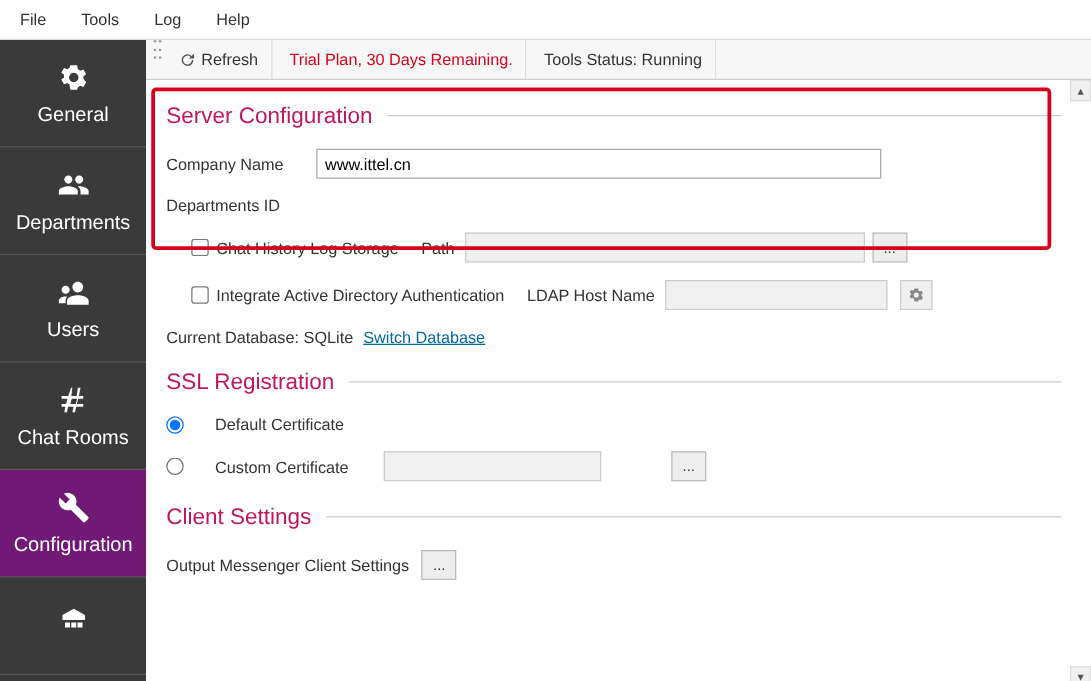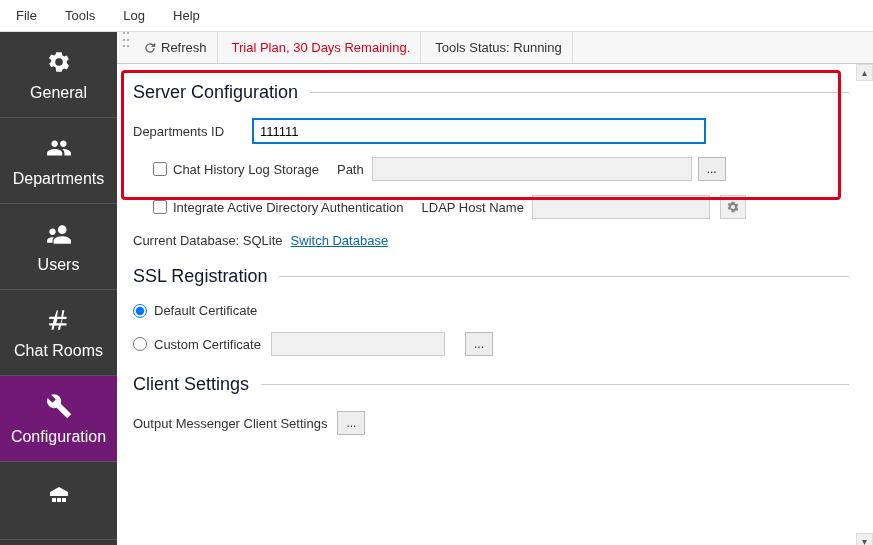--- a/index.html
+++ b/index.html
@@ -98,21 +98,21 @@
 .section { margin-bottom: 18px; }
 .section-head {
   display: flex;
   align-items: center;
   gap: 12px;
   margin-bottom: 16px;
 }
 .section-head h2 {
   font-size: 18px;
   font-weight: 400;
-  color: #0f172a;
+  color: #be185d;
 }
 .section-head .hr {
   flex: 1;
   height: 1px;
   background: #ccc;
 }
 .form-row {
   display: flex;
   align-items: center;
   margin-bottom: 14px;
@@ -148,21 +148,21 @@
 .gear-btn {
   width: 26px; height: 24px;
   background: #f0f0f0;
   border: 1px solid #ccc;
   display: flex; align-items: center; justify-content: center;
 }
 .link { color: #0369a1; text-decoration: underline; cursor: pointer; }
 .radio-row {
   display: flex;
   align-items: center;
-  gap: 7px;
+  gap: 25px;
   margin-bottom: 14px;
 }
 .radio-row input[type=radio] { width: 14px; height: 14px; }
 .scrollbar-arrow {
   position: absolute;
   right: 0;
   width: 17px;
   height: 17px;
   background: #f0f0f0;
   border: 1px solid #ddd;
@@ -254,22 +254,25 @@
     <div class="content">
       <div class="highlight-box"></div>
 
       <div class="section">
         <div class="section-head">
           <h2>Server Configuration</h2>
           <div class="hr"></div>
         </div>
 
         <div class="form-row">
+          <span class="lbl">Company Name</span>
+          <input class="tf long" value="www.ittel.cn" style="">
+        </div>
+        <div class="form-row">
           <span class="lbl">Departments ID</span>
-          <input class="tf long focus" value="111111" style="">
         </div>
 
         <div class="form-row" style="margin-top:6px">
           <label class="chk">
             <input type="checkbox" style="">
             <span>Chat History Log Storage</span>
           </label>
           <span style="margin-right:8px">Path</span>
           <input class="tf disabled" style="width: 320px;" disabled="">
           <span style="width:6px"></span>

